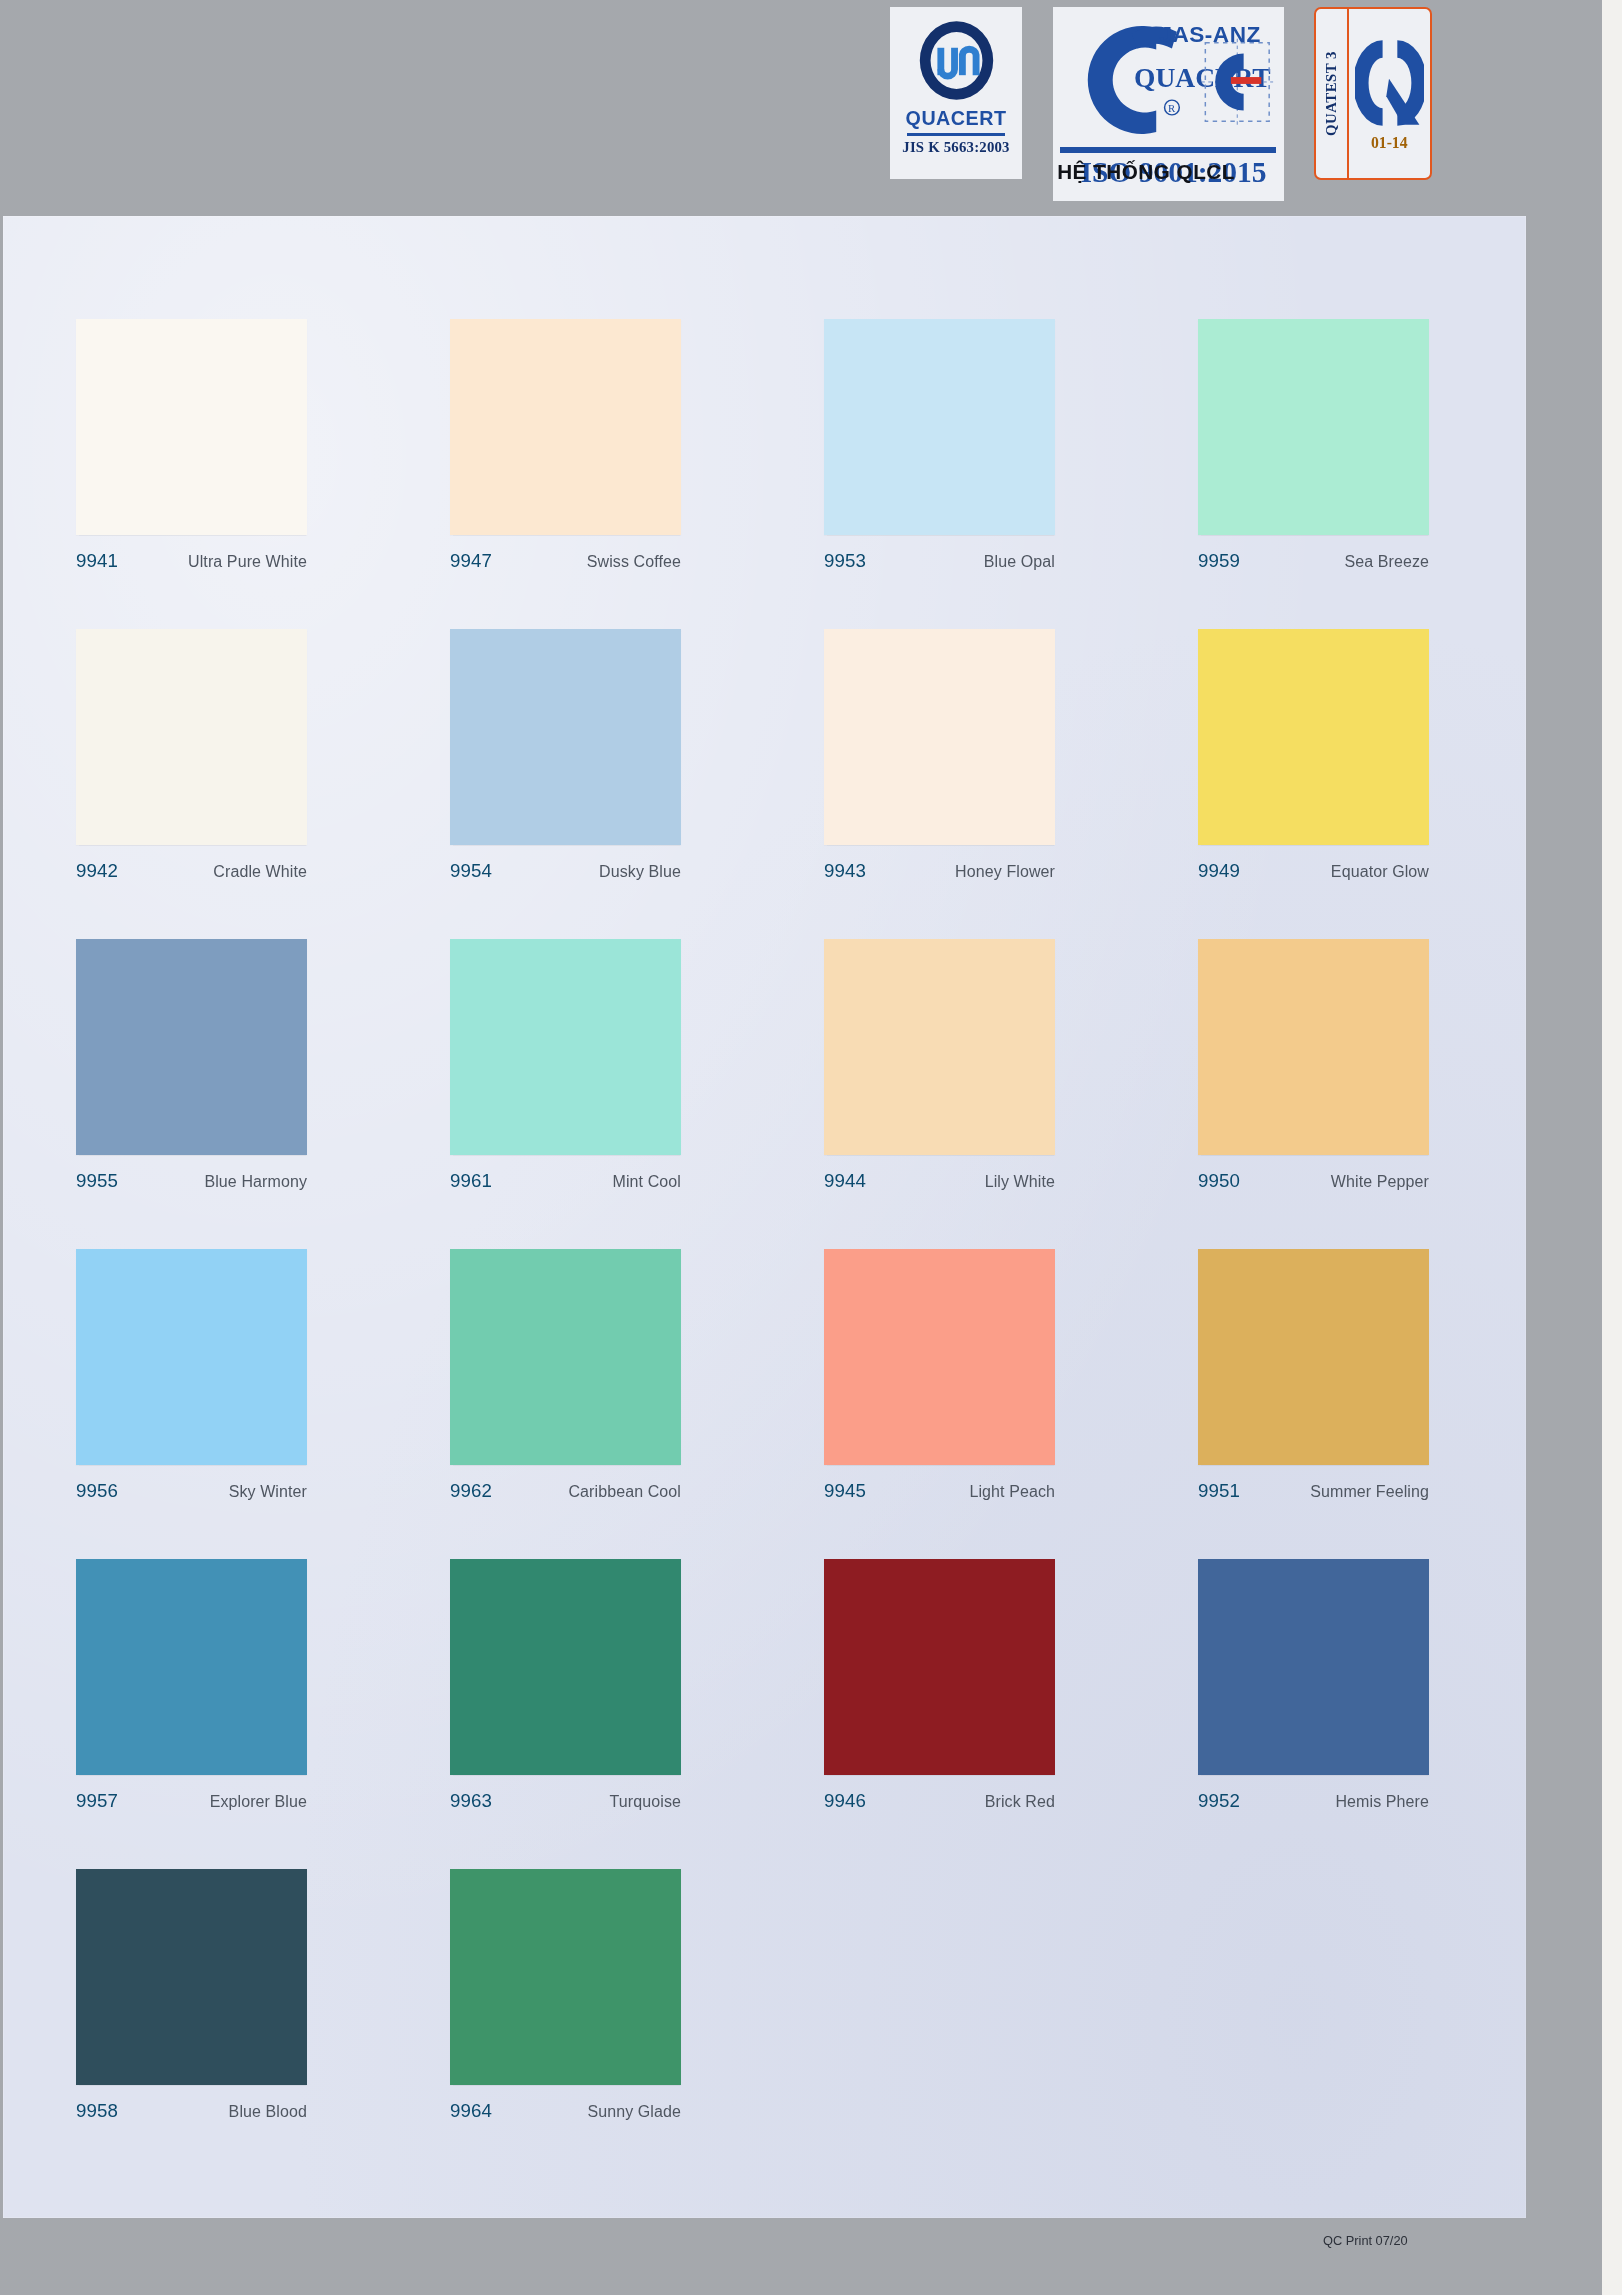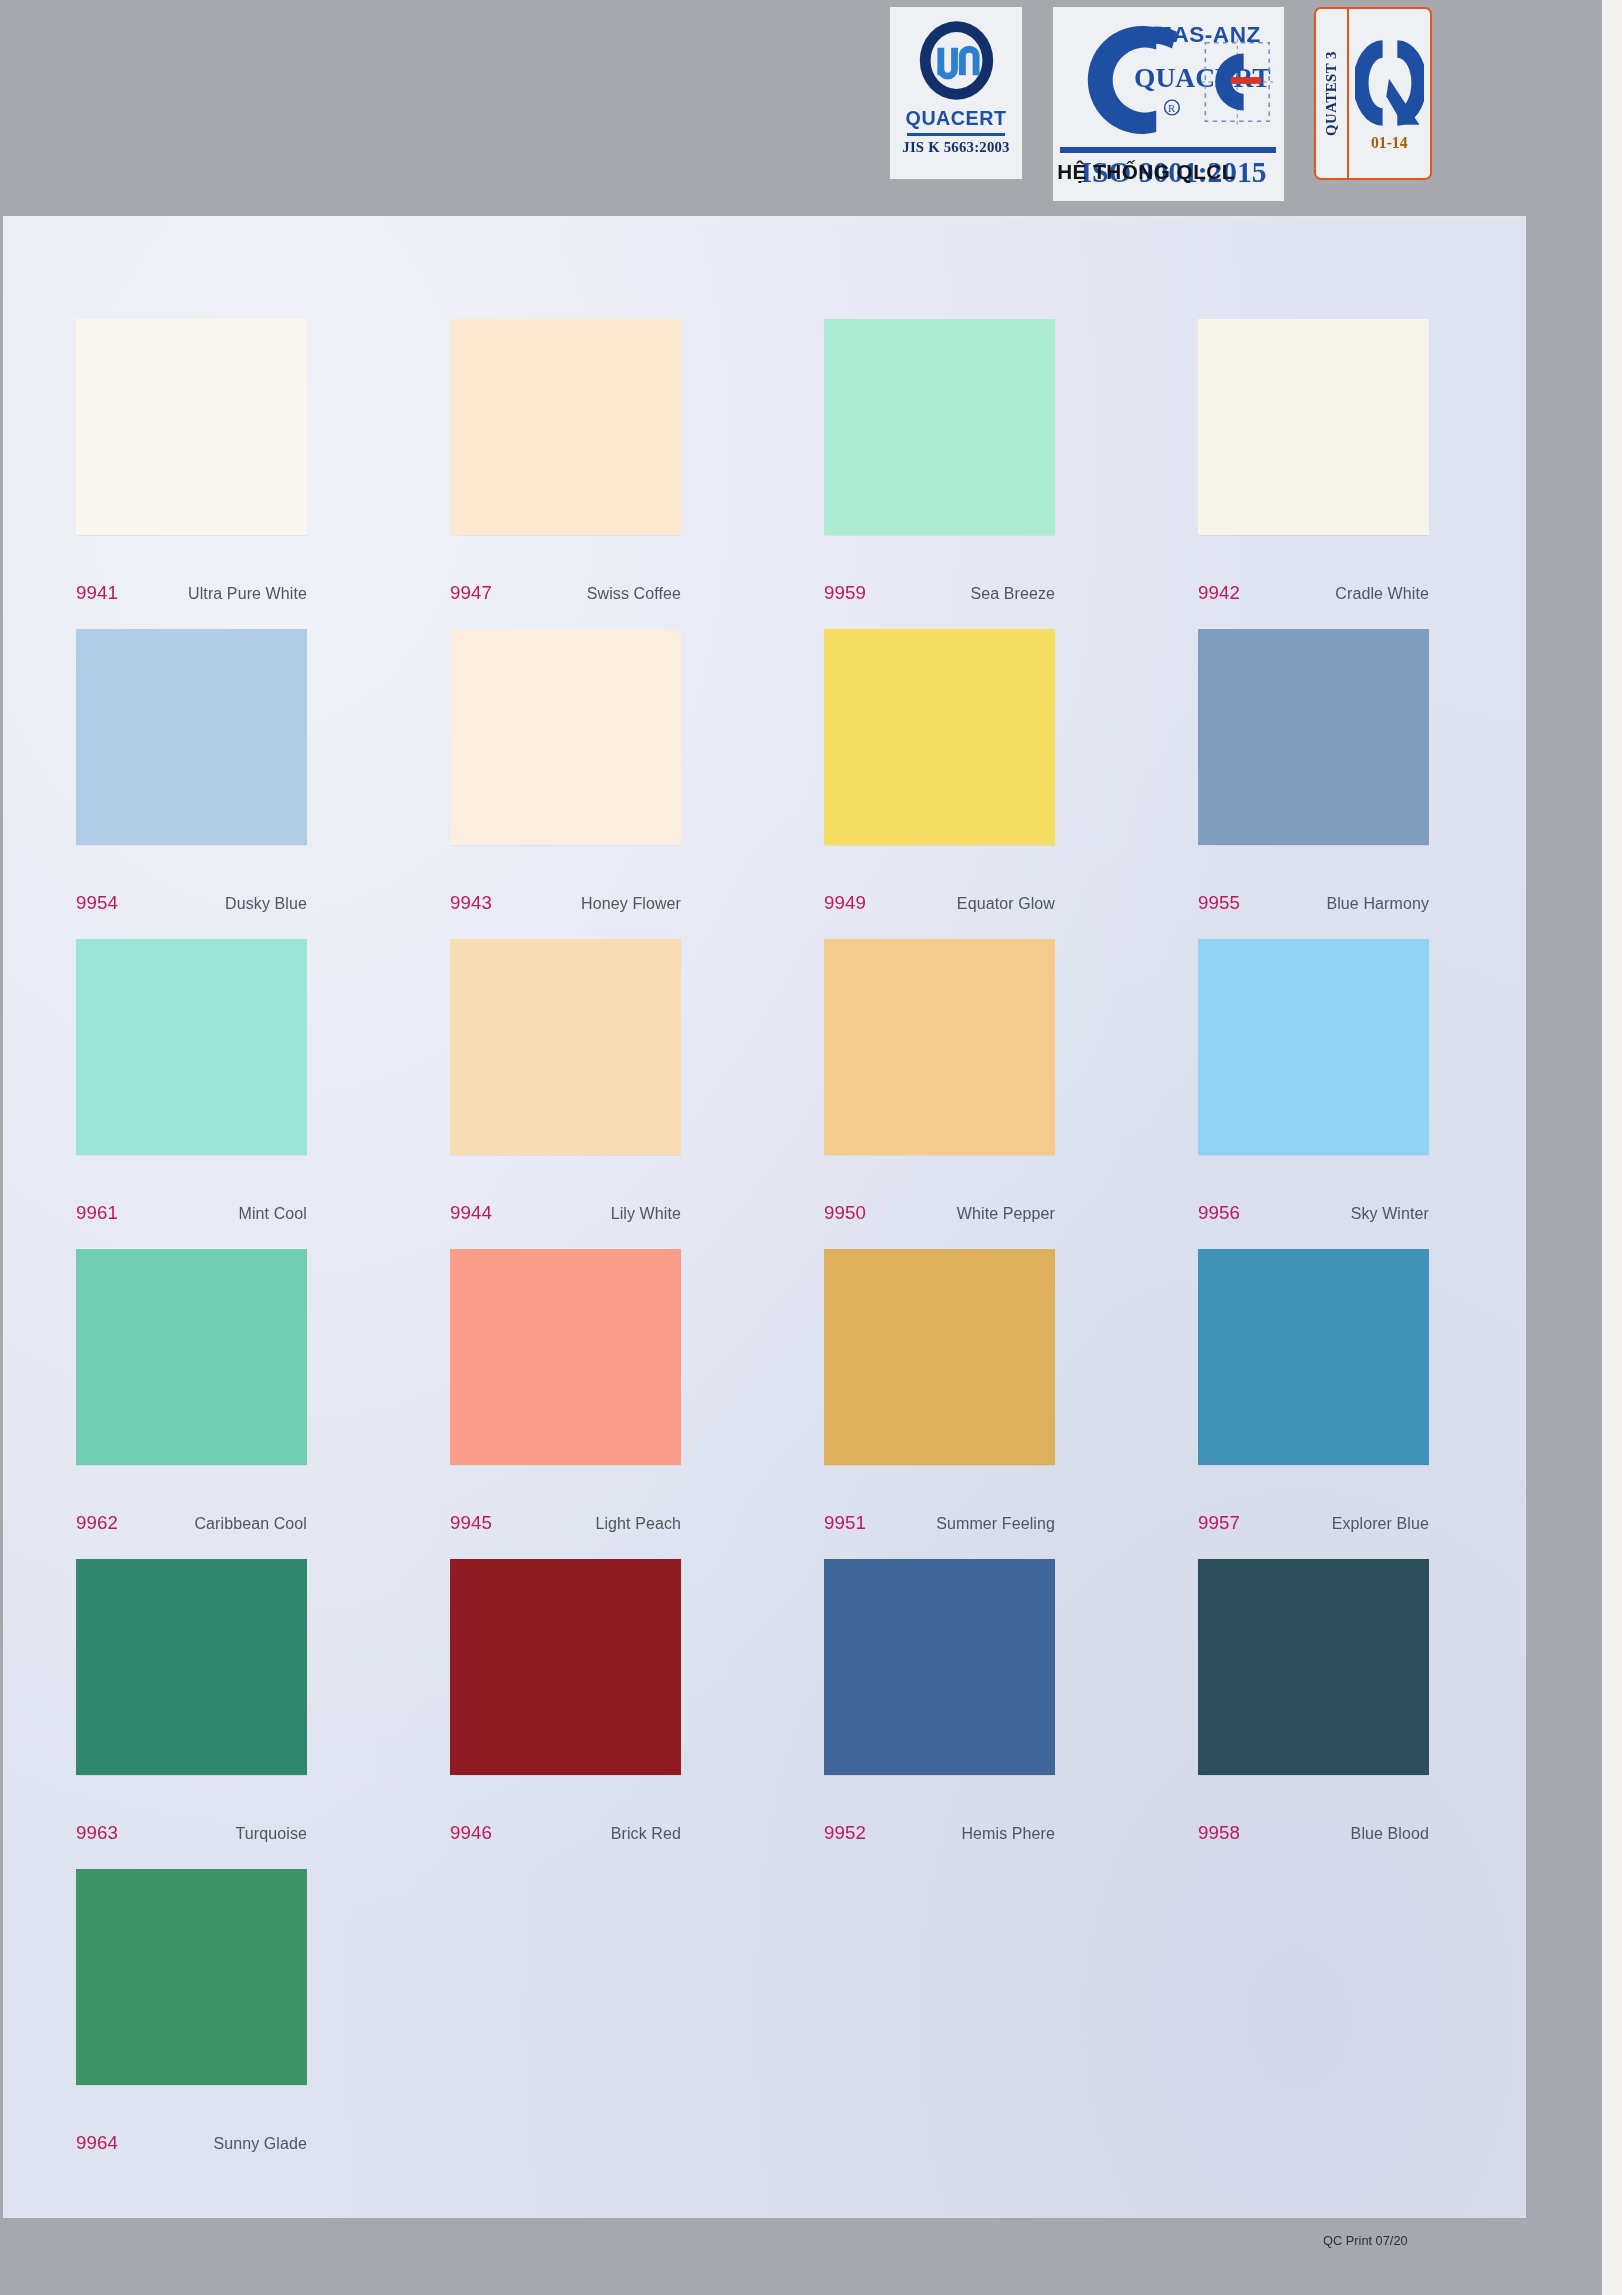--- a/index.html
+++ b/index.html
@@ -186,21 +186,21 @@
     left: 0;
     top: 231px;
     width: 231px;
     display: flex;
     justify-content: space-between;
     align-items: baseline;
     font-size: 18.7px;
     color: #5f6673;
     letter-spacing: 0.1px;
   }
-  .cap .code { font-size: 18.7px; color: #be185d; margin-top: 32px; }
+  .cap .code { font-size: 18.7px; color: #0c4a6e; }
   .cap .nm   { font-size: 16px; color: #4f5661; }
 
   #qc-print {
     position: absolute;
     left: 1323px;
     top: 2233px;
     font-size: 12.8px;
     color: #2c3039;
     font-family: "Liberation Sans", sans-serif;
     z-index: 5;
@@ -281,20 +281,27 @@
           </div>
         </div>
         <div class="cell">
           <div class="chip" style="background: rgb(252, 232, 209);"></div>
           <div class="cap">
             <span class="code">9947</span>
             <span class="nm">Swiss Coffee</span>
           </div>
         </div>
         <div class="cell">
+          <div class="chip" style="background: rgb(199, 229, 245);"></div>
+          <div class="cap">
+            <span class="code">9953</span>
+            <span class="nm">Blue Opal</span>
+          </div>
+        </div>
+        <div class="cell">
           <div class="chip" style="background: rgb(171, 236, 211);"></div>
           <div class="cap">
             <span class="code">9959</span>
             <span class="nm">Sea Breeze</span>
           </div>
         </div>
         <div class="cell">
           <div class="chip" style="background: rgb(247, 244, 236);"></div>
           <div class="cap">
             <span class="code">9942</span>

